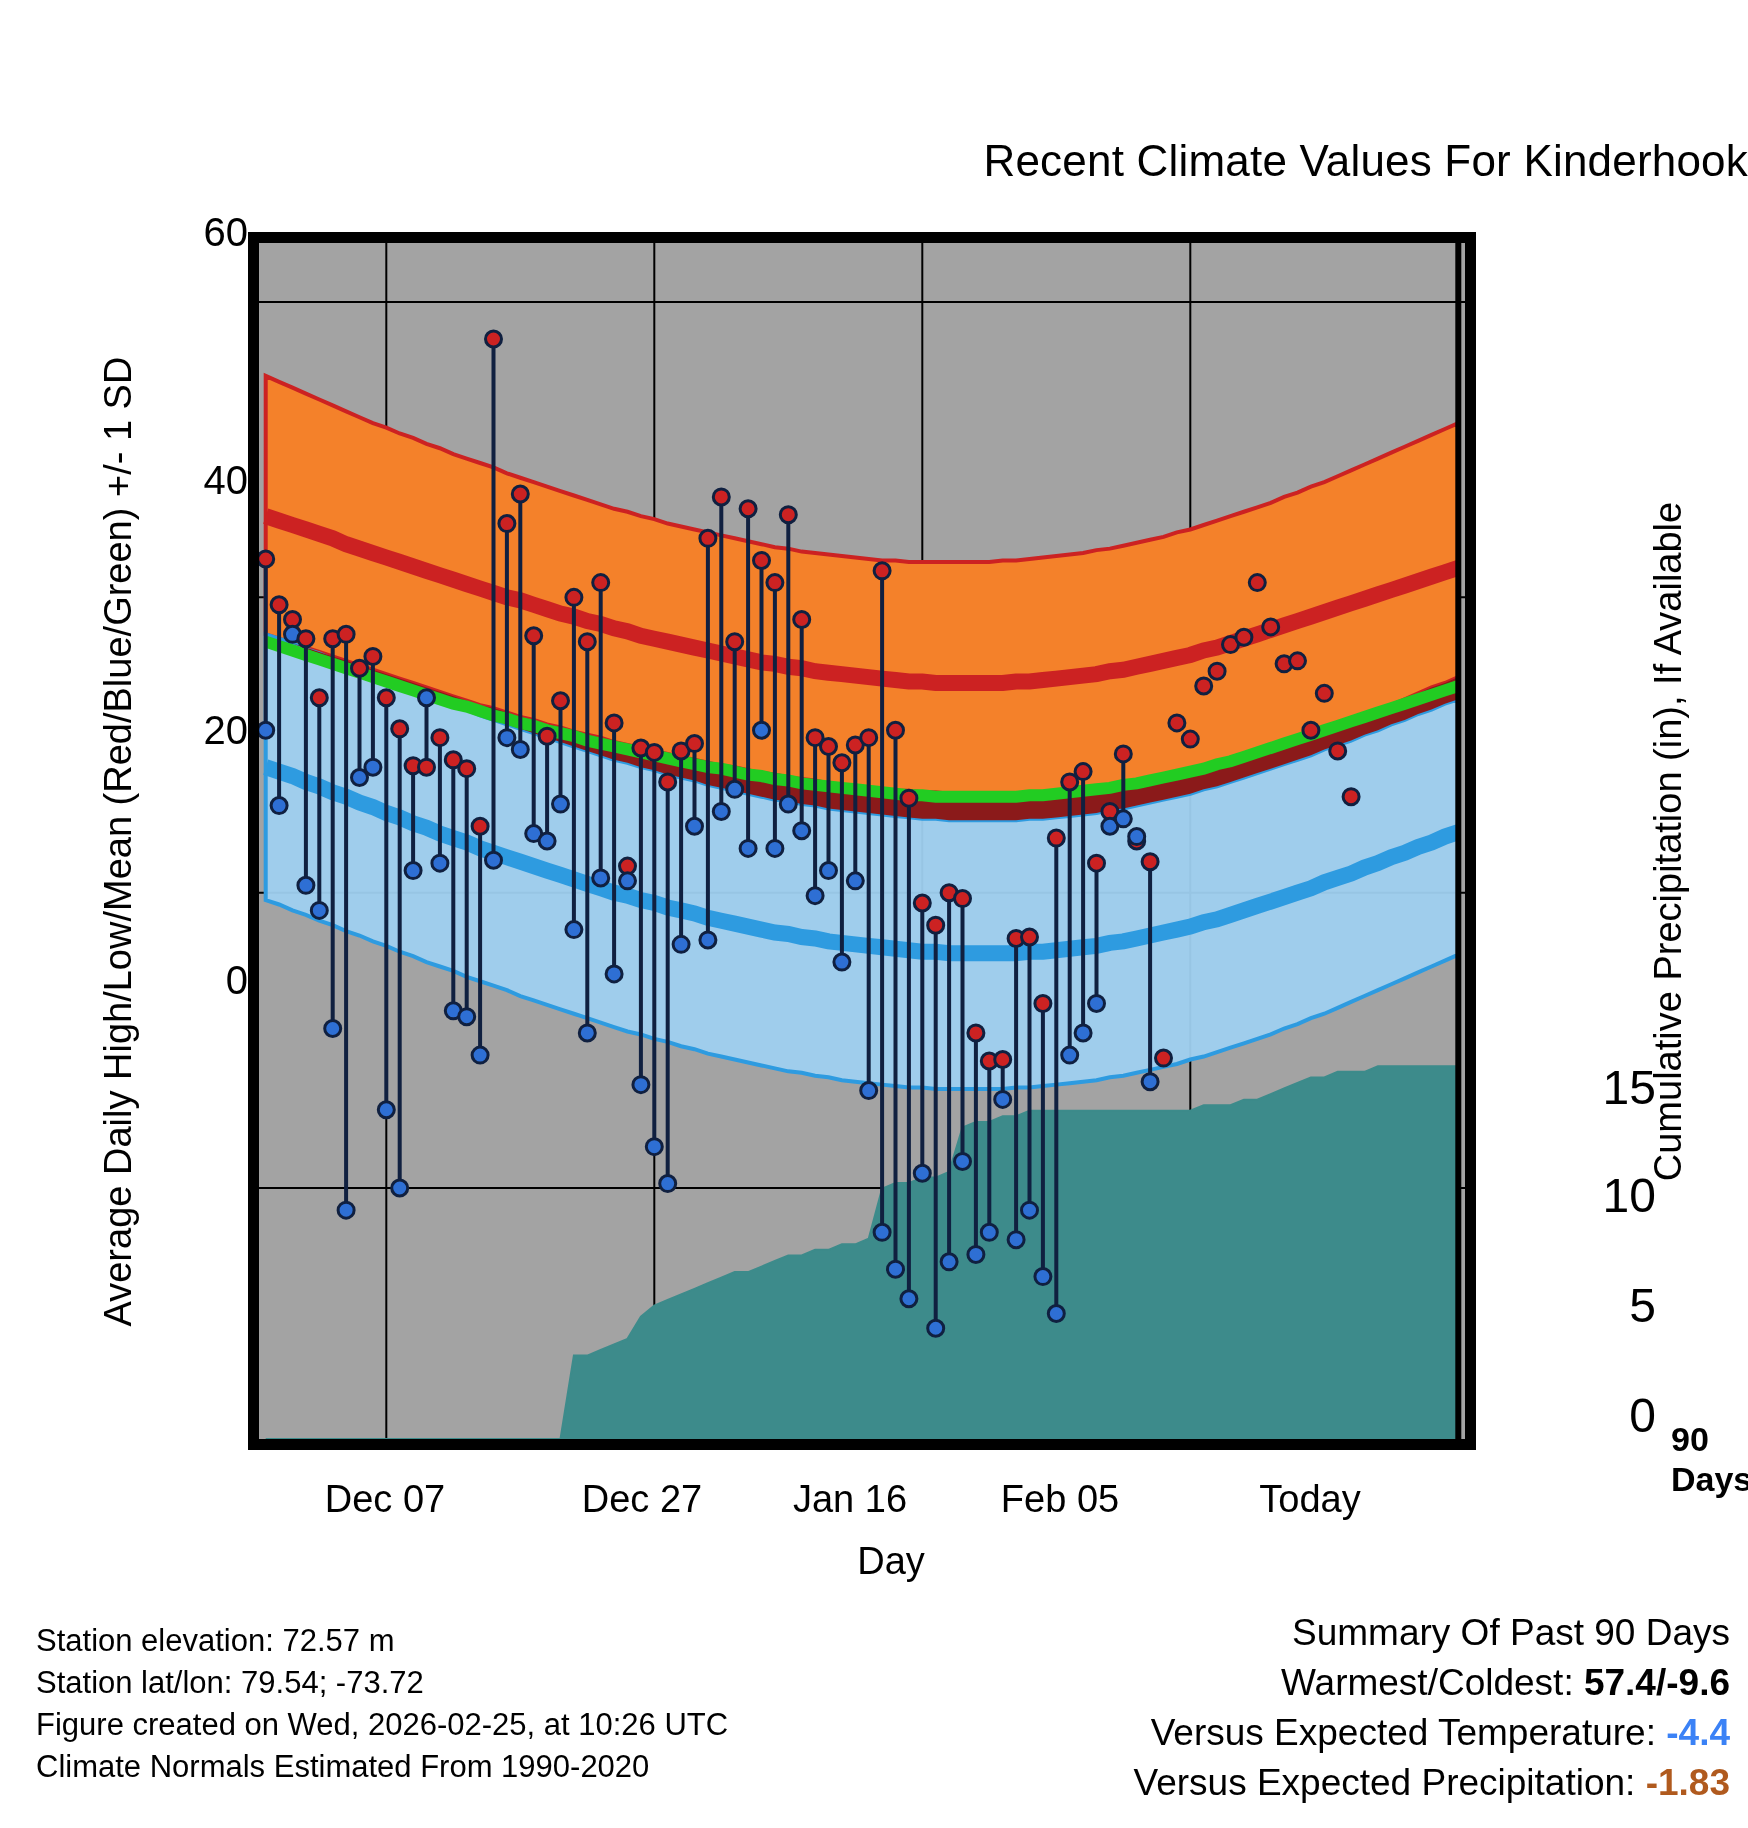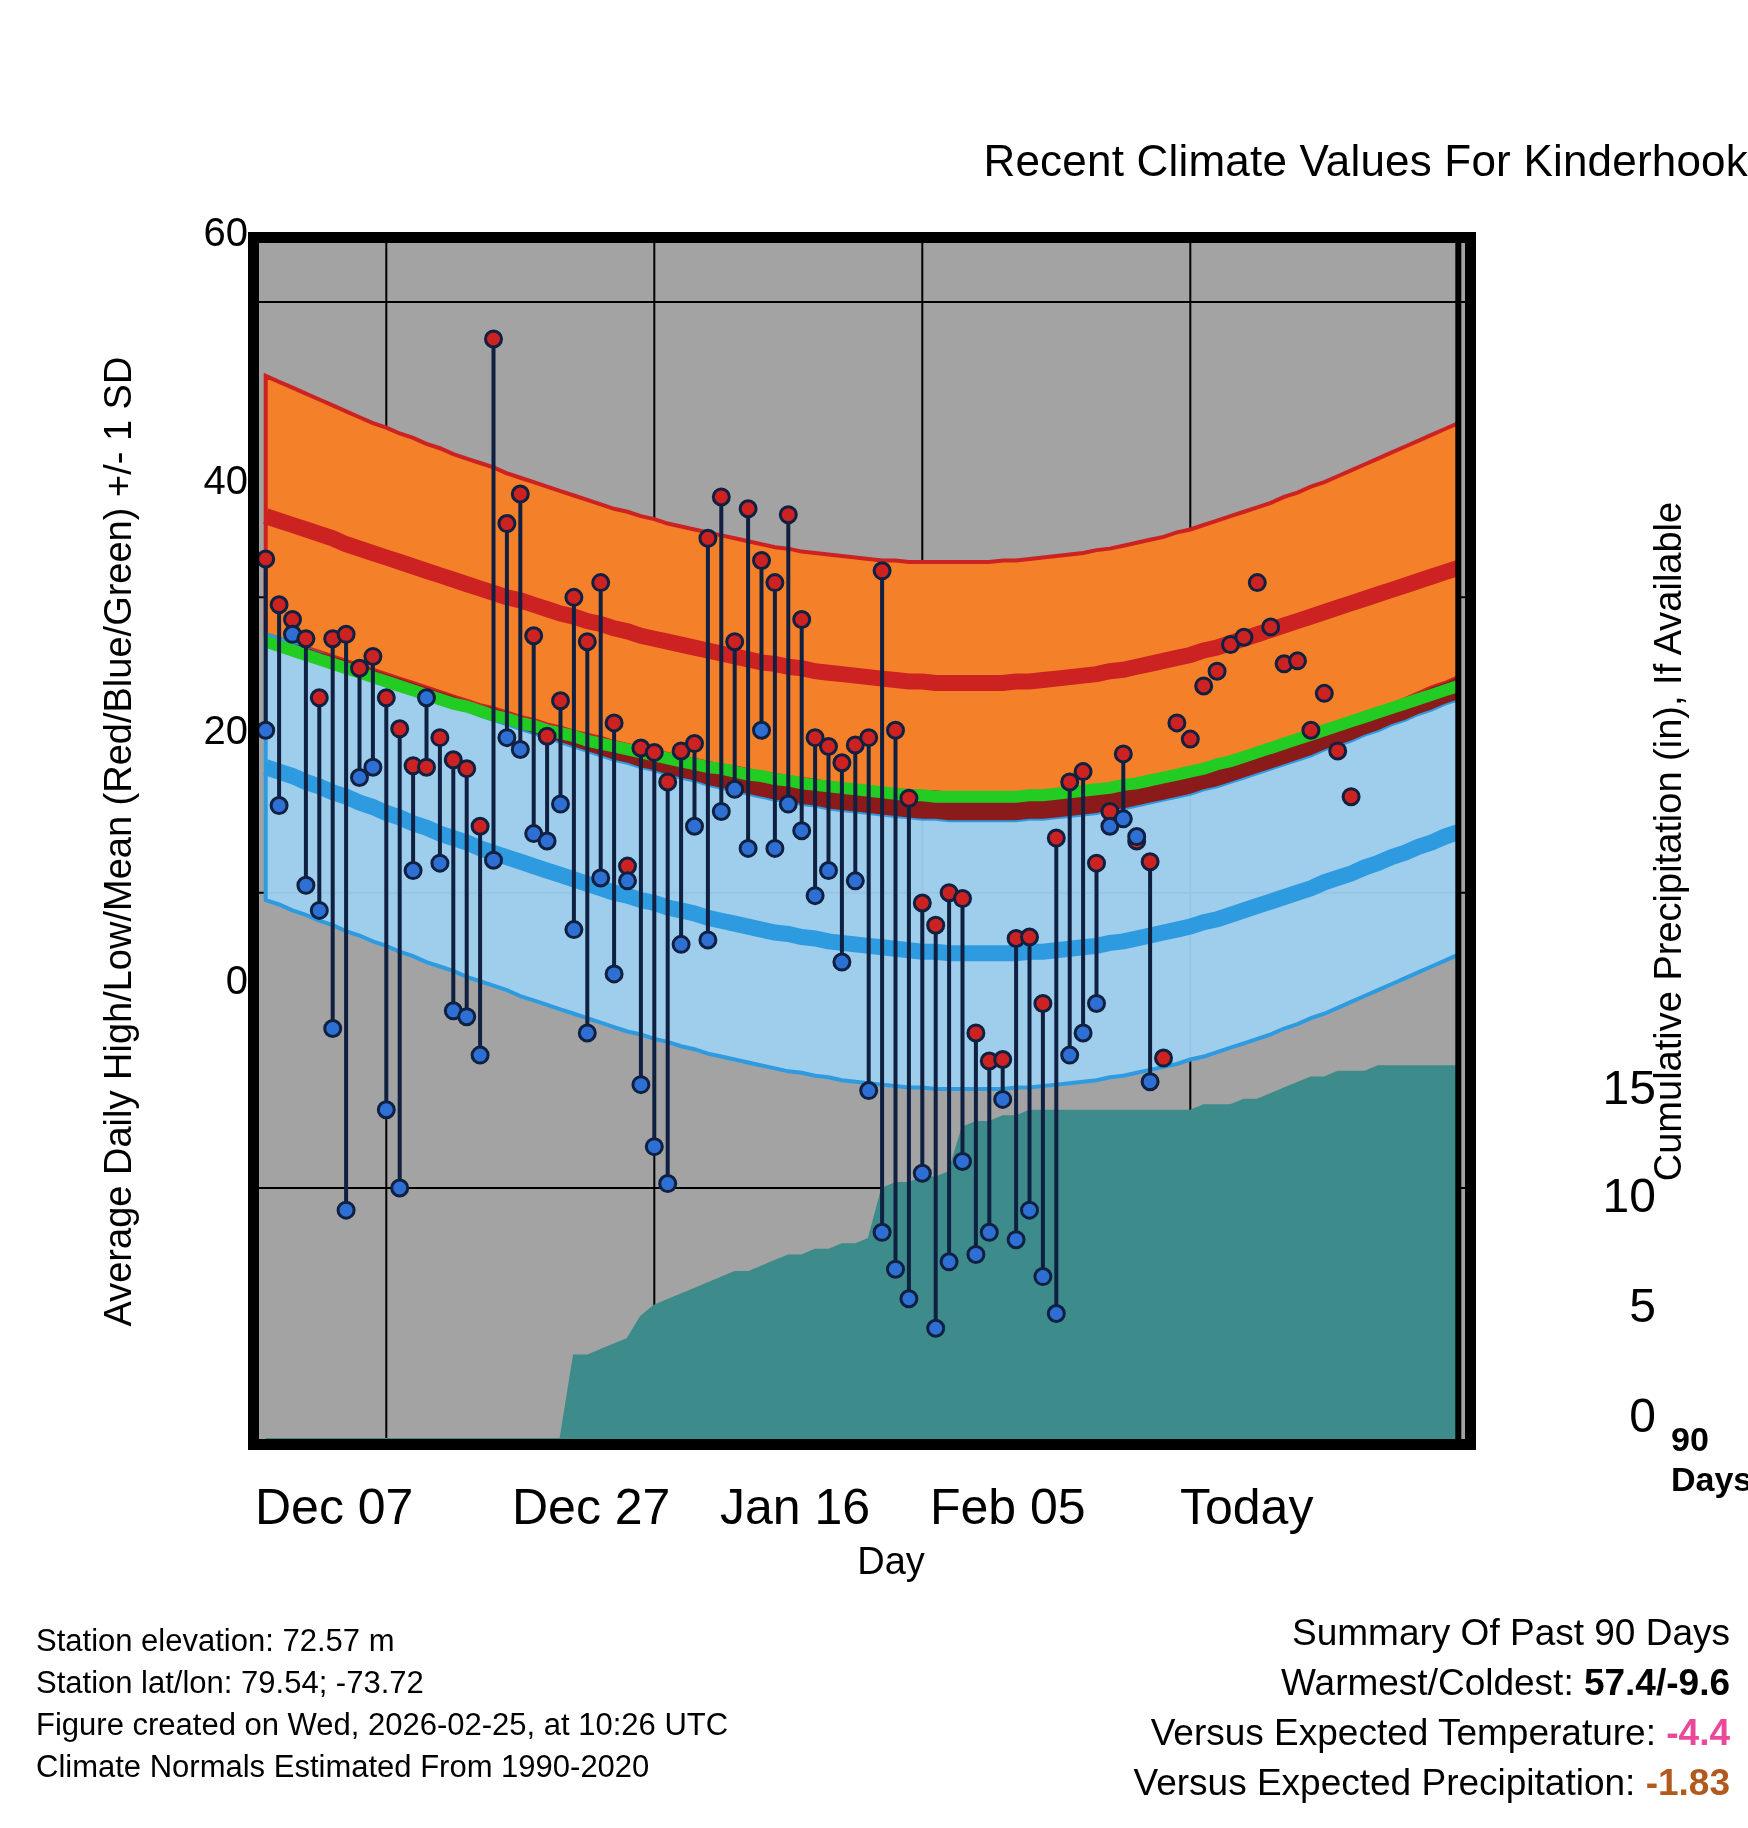--- a/index.html
+++ b/index.html
@@ -15,32 +15,32 @@
   svg.chart{position:absolute;left:0;top:0;}
 
   
   .ylabel{position:absolute;left:-432px;top:820px;width:1100px;transform:rotate(-90deg);transform-origin:center center;text-align:center;font-size:38px;}
   
   .ylabel-right{position:absolute;left:1118px;top:820px;width:1100px;transform:rotate(-90deg);transform-origin:center center;text-align:center;font-size:38px;}
 
   .ytick{position:absolute;right:1500px;width:160px;text-align:right;font-size:40px;}
   .ytick-r{position:absolute;left:1496px;width:160px;text-align:right;font-size:48px;}
 
-  .xtick{position:absolute;width:260px;font-size:50px;top:1478px;}
+  .xtick{position:absolute;width:260px;text-align:center;font-size:38px;top:1478px;}
   .xlabel{position:absolute;left:17px;top:1540px;width:1748px;text-align:center;font-size:38px;}
 
   
   .foot-left{position:absolute;left:36px;top:1620px;font-size:31px;line-height:42px;}
   .foot-left div{white-space:nowrap;}
 
   
   .foot-right{position:absolute;right:18px;top:1608px;text-align:right;font-size:37px;line-height:50px;}
   .foot-right .row{white-space:nowrap;}
   .foot-right .val{font-weight:bold;}
-  .v-temp{color:#ec4899;}
+  .v-temp{color:#3b82f6;}
   .v-prec{color:#b05a1e;}
 
   .days-label{position:absolute;left:1412px;top:1176px;font-size:34px;font-weight:bold;line-height:40px;}
 </style>
 </head>
 <body>
 
 <div class="wrap">
 
   <div class="title">Recent Climate Values For Kinderhook</div>

